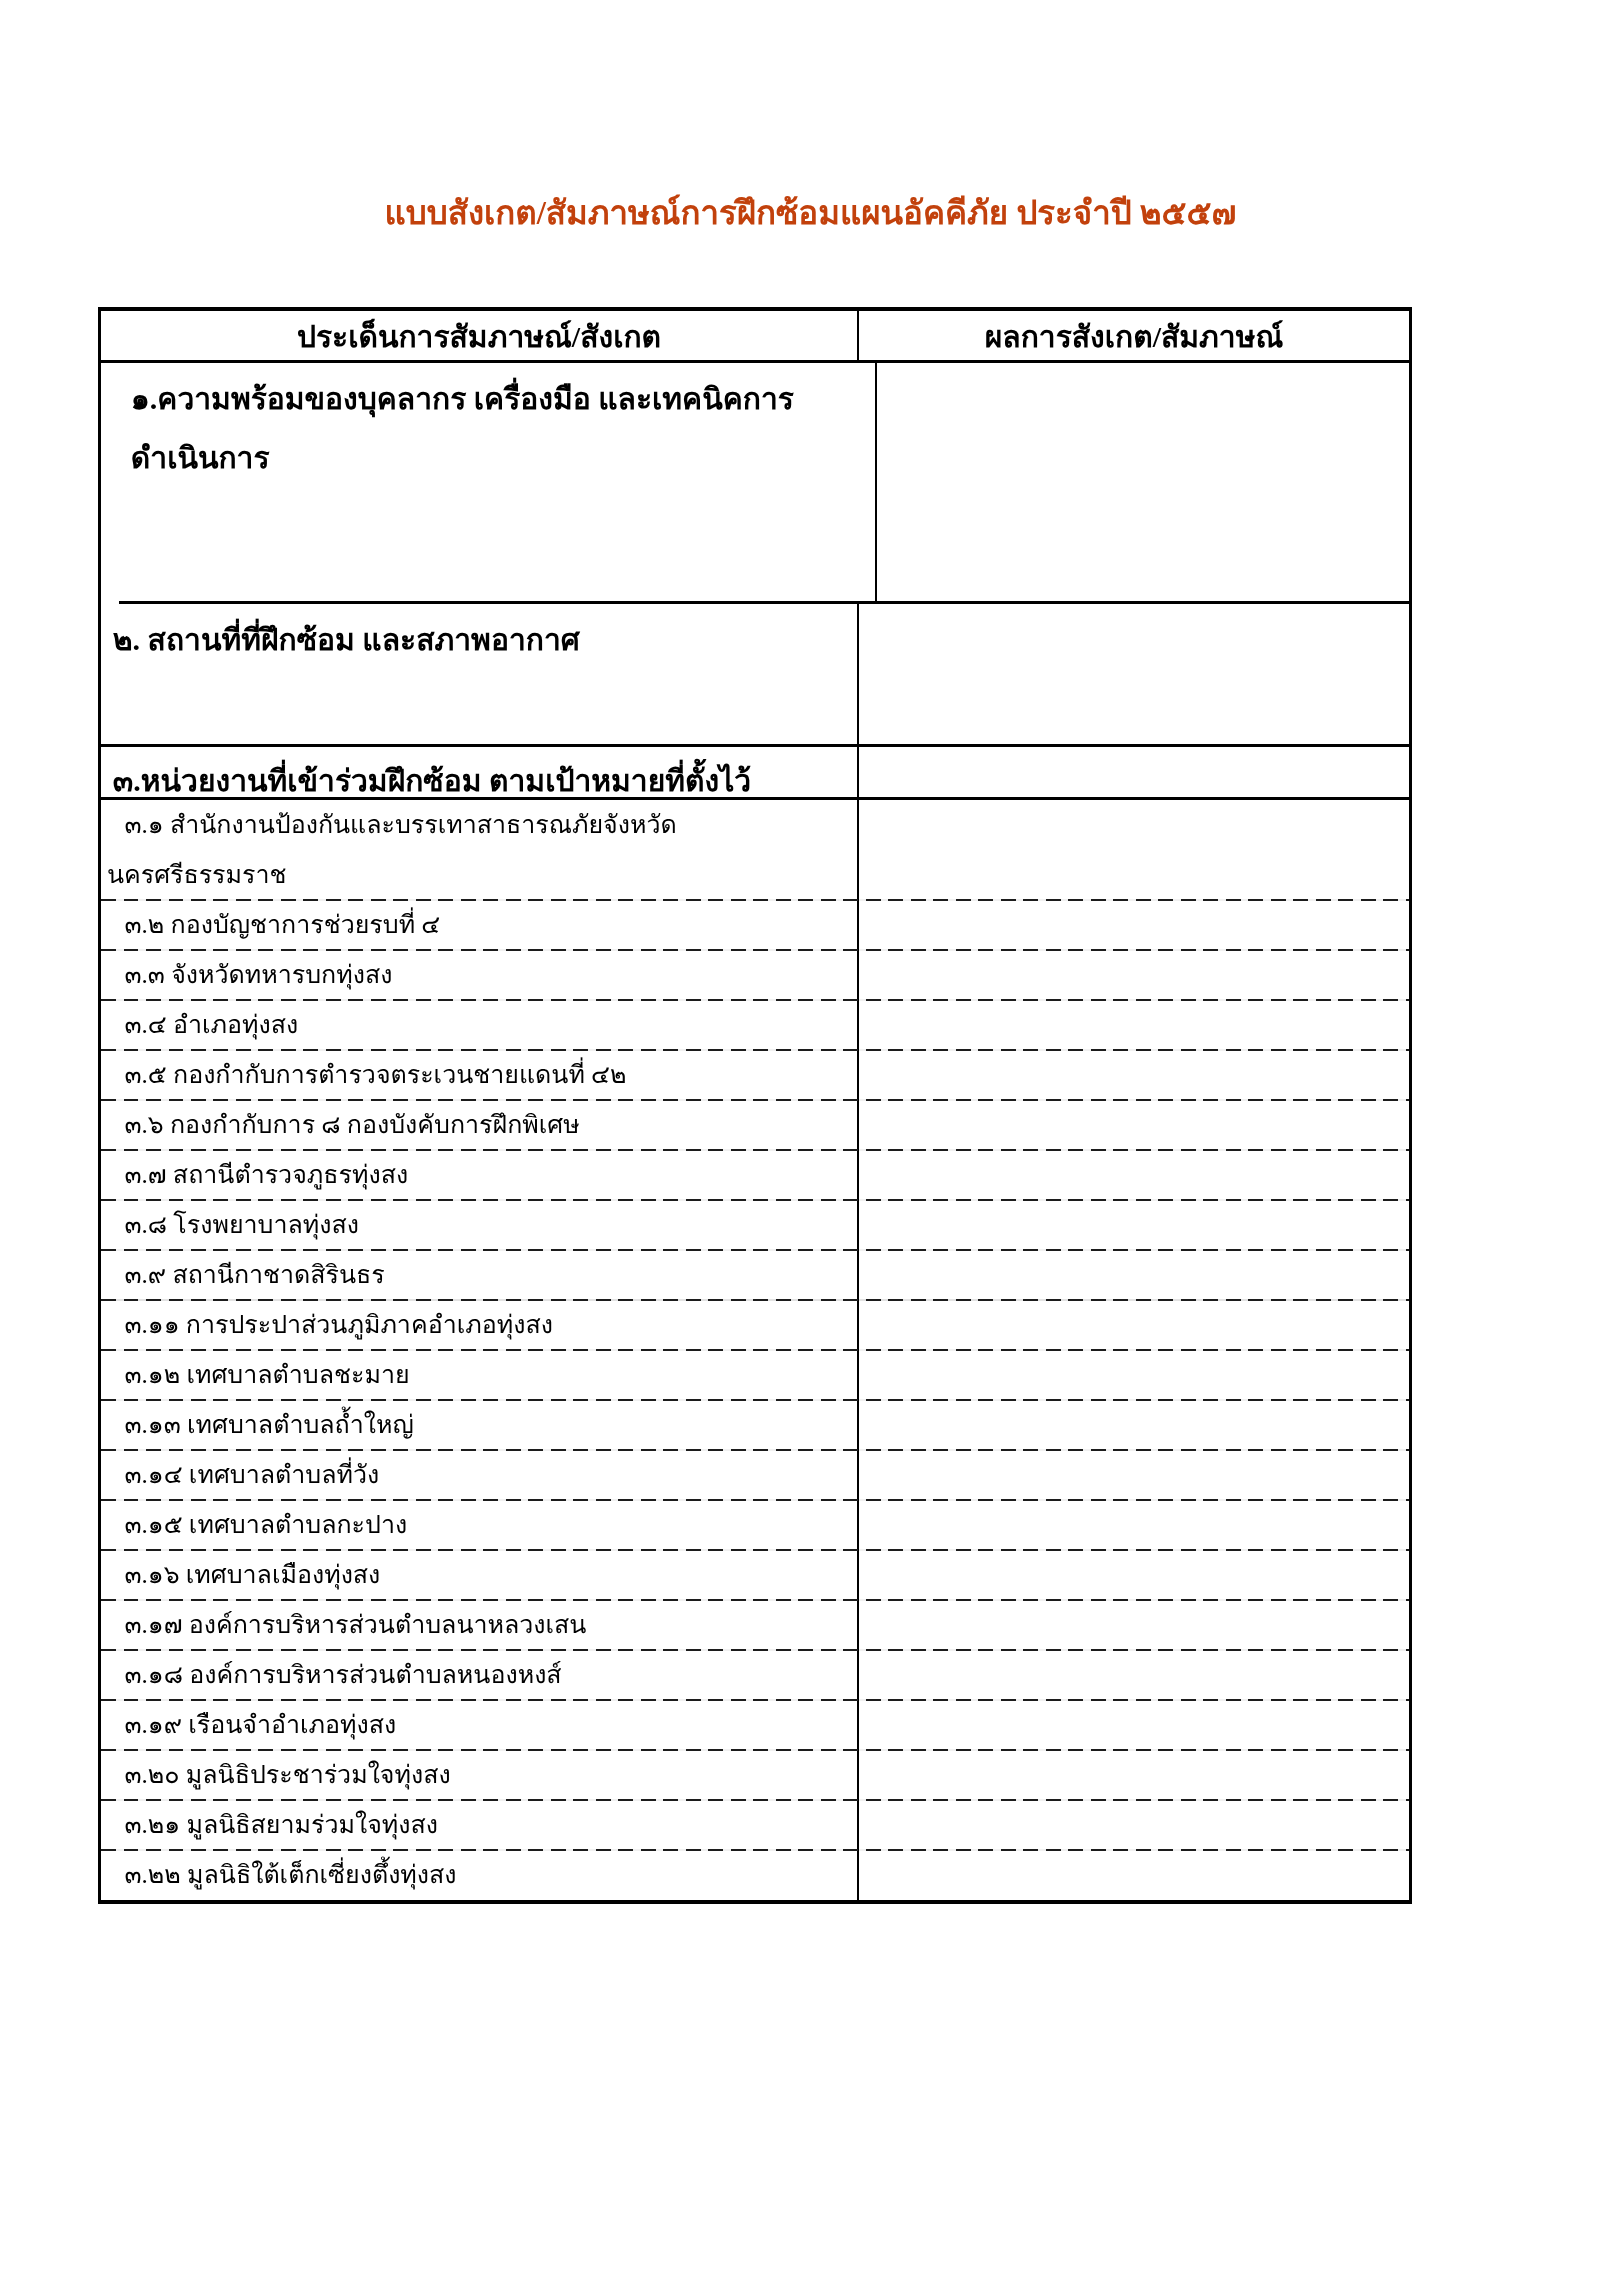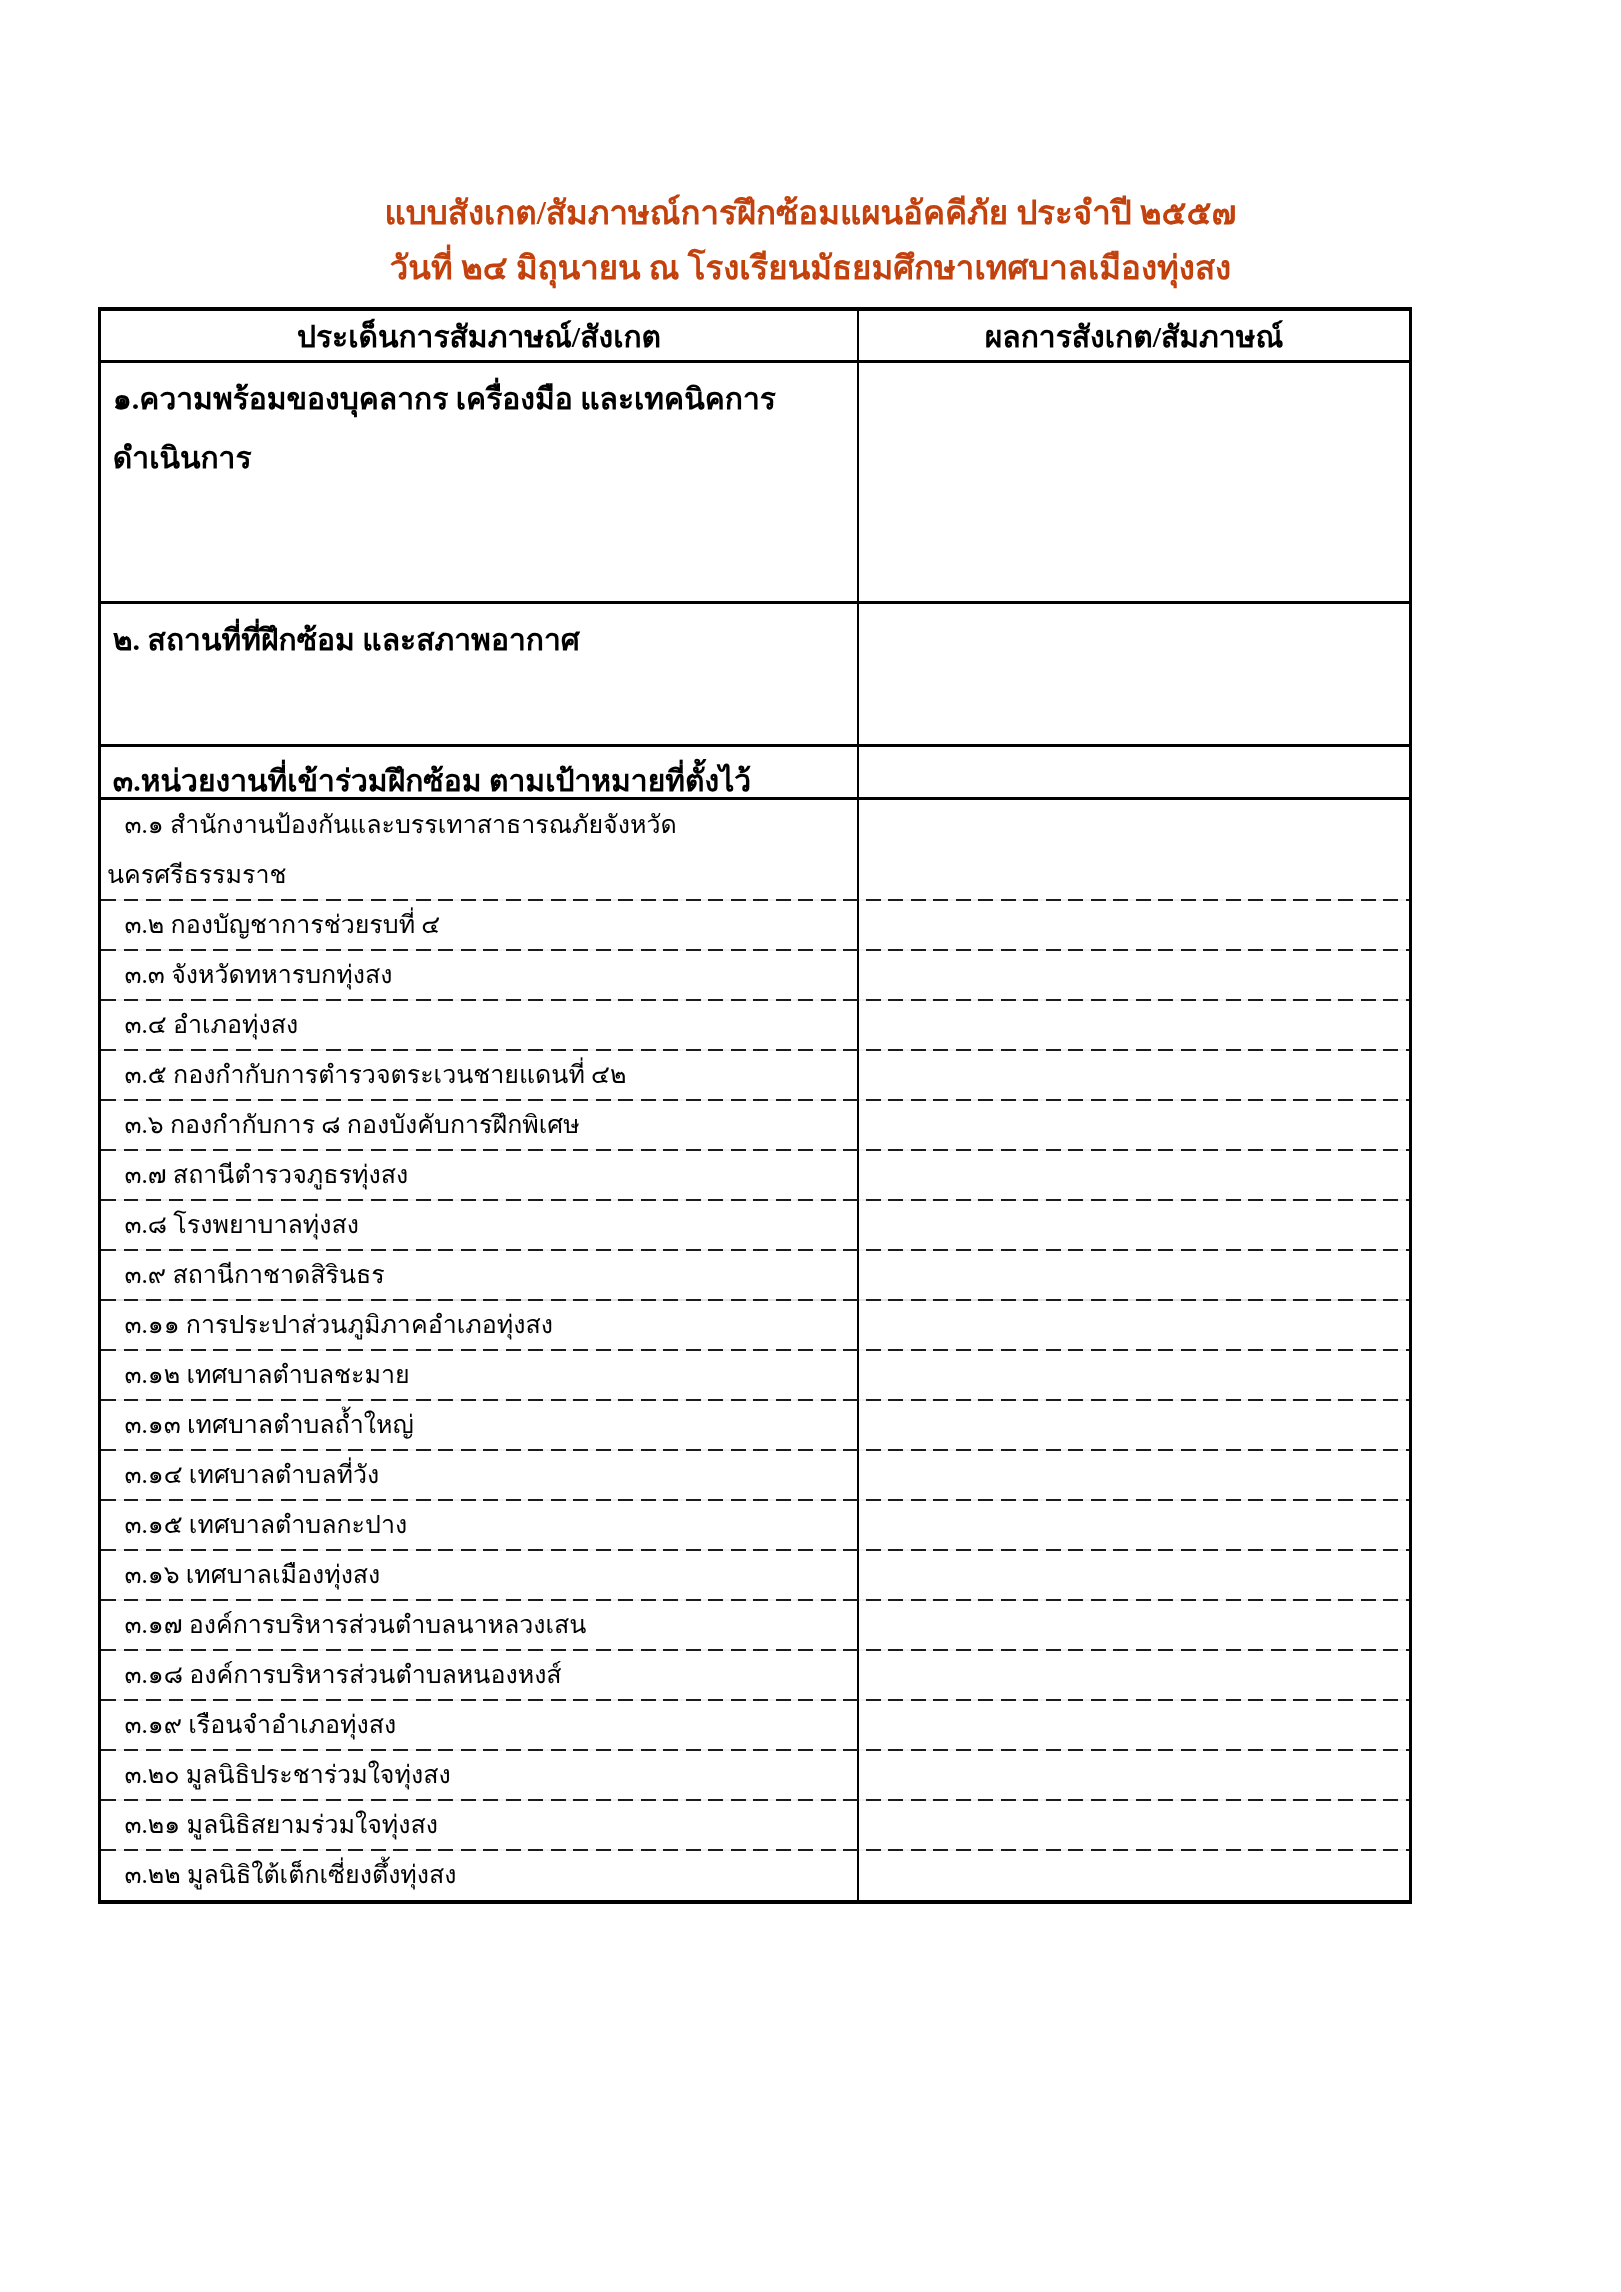--- a/index.html
+++ b/index.html
@@ -45,21 +45,21 @@
   .row.head { height: 52px; border-bottom: 3.9px solid #000; }
   .row.head .cell {
     text-align: center;
     font-weight: bold;
     font-size: 30px;
     line-height: 51px;
   }
 
   
   .row.sec { border-bottom: 3.9px solid #000; }
-  .row.sec1 { height: 241px; }
+  .row.sec1 { height: 241px; margin-left: 18px; }
   .row.sec2 { height: 143px; }
   .row.sec3 { height: 53px; }
   .sec-label {
     font-weight: bold;
     font-size: 30px;
     padding: 5.9px 13.7px 0 11.8px;
     line-height: 59px;
     white-space: pre-line;
   }
   .row.sec3 .sec-label { padding-top: 8px; line-height: 51px; }
@@ -85,21 +85,20 @@
     pointer-events: none;
   }
 </style>
 </head>
 <body>
 
 <div class="page">
 
   <header class="titles">
     <div>แบบสังเกต/สัมภาษณ์การฝึกซ้อมแผนอัคคีภัย ประจำปี ๒๕๕๗</div>
-    <div>วันที่ ๒๔ มิถุนายน ณ โรงเรียนมัธยมศึกษาเทศบาลเมืองทุ่งสง</div>
   </header>
 
   <div class="doc-table">
 
     <div class="row head">
       <div class="cell l">ประเด็นการสัมภาษณ์/สังเกต</div>
       <div class="cell r">ผลการสังเกต/สัมภาษณ์</div>
     </div>
 
     <div class="row sec sec1">

